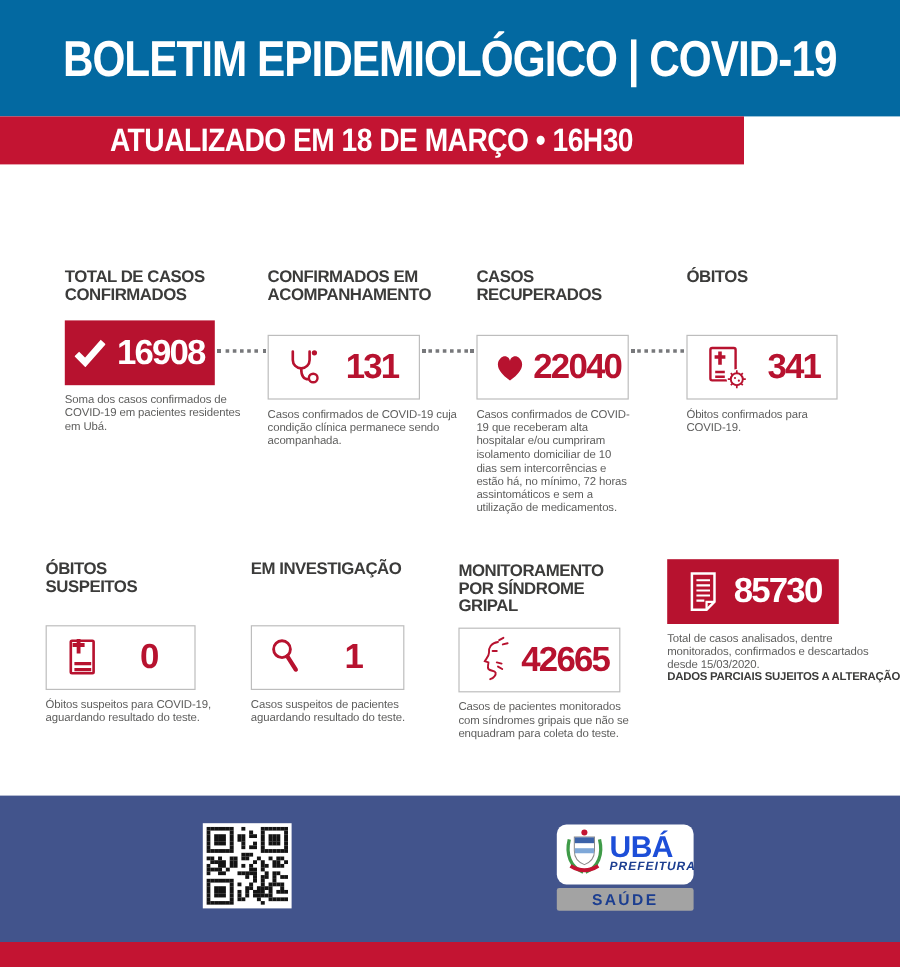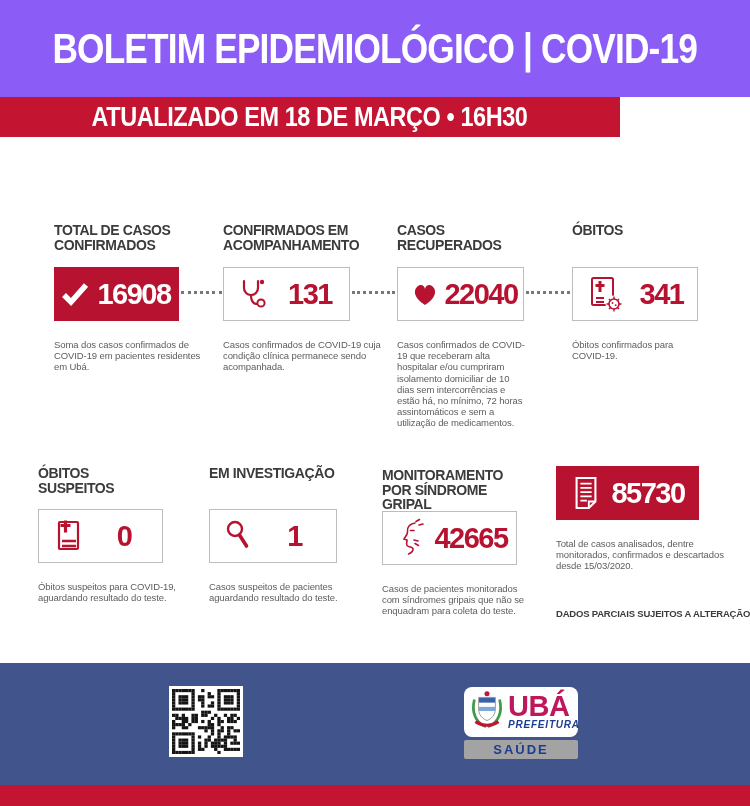--- a/index.html
+++ b/index.html
@@ -1,43 +1,43 @@
 <!DOCTYPE html>
 <html><head>
 <meta charset="utf-8">
 <style>
   html,body{margin:0;padding:0;background:#ffffff;}
   .page{position:relative;width:750px;height:806px;background:#ffffff;overflow:hidden;
         font-family:"Liberation Sans", sans-serif;}
 
   
-  .header{position:absolute;left:0;top:0;width:750px;height:97px;background:#8b5cf6;
+  .header{position:absolute;left:0;top:0;width:750px;height:97px;background:#0369a1;
           display:flex;align-items:center;justify-content:center;}
   .header-title{color:#ffffff;font-weight:800;font-size:42px;white-space:nowrap;
                 letter-spacing:-1px;transform:scaleX(0.84);}
   .band{position:absolute;left:0;top:97px;width:620px;height:40px;background:#c31432;
         display:flex;align-items:center;justify-content:center;}
   .band-text{color:#ffffff;font-weight:800;font-size:27px;white-space:nowrap;
              letter-spacing:-0.5px;transform:scaleX(0.87);}
 
   
   .card{position:absolute;}
   .card-title{font-weight:700;font-size:14px;line-height:1.05;letter-spacing:-0.4px;
               color:#3b3b3a;}
   .row1 .card-title{height:44px;}
   .row2 .card-title{height:43px;}
   .card-box{height:54px;box-sizing:border-box;display:flex;align-items:center;
             border:1px solid #bdbdbd;background:#ffffff;}
   .card-box.filled{background:#b7122f;border:none;justify-content:center;gap:9px;}
-  .card-box.outline{padding-left:13px;}
+  .card-box.outline{padding-left:13px;margin-top:12px;}
   .card-value{font-weight:800;font-size:29px;letter-spacing:-1.5px;color:#b7122f;}
   .card-box.outline .card-value{flex:1;text-align:center;}
   .card-box.filled .card-value{color:#ffffff;}
   .card-icon{display:flex;align-items:center;}
-  .card-desc{margin-top:18px;font-size:9.5px;line-height:1.18;letter-spacing:-0.1px;
+  .card-desc{margin-top:7px;font-size:9.5px;line-height:1.18;letter-spacing:-0.1px;
              color:#5d5d5c;}
   .c1{left:54px;top:223px;width:125px;}
   .c2{left:223px;top:223px;width:127px;}
   .c3{left:397px;top:223px;width:127px;}
   .c4{left:572px;top:223px;width:126px;}
   .c5{left:38px;top:466px;width:125px;}
   .c6{left:209px;top:466px;width:128px;}
   .c7{left:382px;top:468px;width:135px;}
   .c8{left:556px;top:466px;width:143px;}
   .c1 .card-desc{width:158px;}
@@ -46,36 +46,36 @@
   .c4 .card-desc{width:130px;}
   .c5 .card-desc{width:165px;}
   .c6 .card-desc{width:162px;}
   .c7 .card-desc{width:152px;}
   .c8 .card-desc{width:186px;}
   .c7 .card-title{width:152px;}
   .connector{position:absolute;top:291px;height:0;border-top:3px dotted #77787b;}
   .k1{left:181px;width:41px;}
   .k2{left:352px;width:43px;}
   .k3{left:526px;width:44px;}
-  .note{position:absolute;left:556px;top:608px;font-size:9.5px;font-weight:700;
+  .note{position:absolute;left:556px;top:559px;font-size:9.5px;font-weight:700;
         letter-spacing:-0.2px;color:#3b3b3a;white-space:nowrap;}
 
   
   .footer{position:absolute;left:0;top:663px;width:750px;height:122px;background:#42548c;}
   .bottombar{position:absolute;left:0;top:785px;width:750px;height:21px;background:#c31432;}
   .qr-box{position:absolute;left:169px;top:23px;width:74px;height:71px;background:#ffffff;
           padding:3px;box-sizing:border-box;}
   .footer-info{position:absolute;left:275px;top:38px;color:#ffffff;}
   .info-label{font-size:12.5px;font-weight:400;letter-spacing:0.4px;}
   .info-url{font-size:14.5px;font-weight:700;margin-top:10px;letter-spacing:0.2px;}
   .logo{position:absolute;left:464px;top:24px;width:114px;}
   .logo-main{background:#ffffff;border-radius:8px;height:50px;display:flex;
              align-items:center;padding:0 5px;box-sizing:border-box;}
   .logo-text{margin-left:3px;}
-  .logo-city{color:#be185d;font-weight:800;font-size:29px;line-height:0.85;
+  .logo-city{color:#1d4ed8;font-weight:800;font-size:25px;line-height:0.85;
              letter-spacing:-0.5px;}
   .logo-sub{color:#1c3e90;font-weight:700;font-size:10px;letter-spacing:0.8px;font-style:italic;}
   .logo-dept{background:#a3a3a3;margin-top:3px;height:19px;border-radius:2px;
              display:flex;align-items:center;justify-content:center;color:#1c3e90;
              font-weight:700;font-size:13px;letter-spacing:2px;}
 </style>
 </head>
 <body>
 
 <div class="page">

